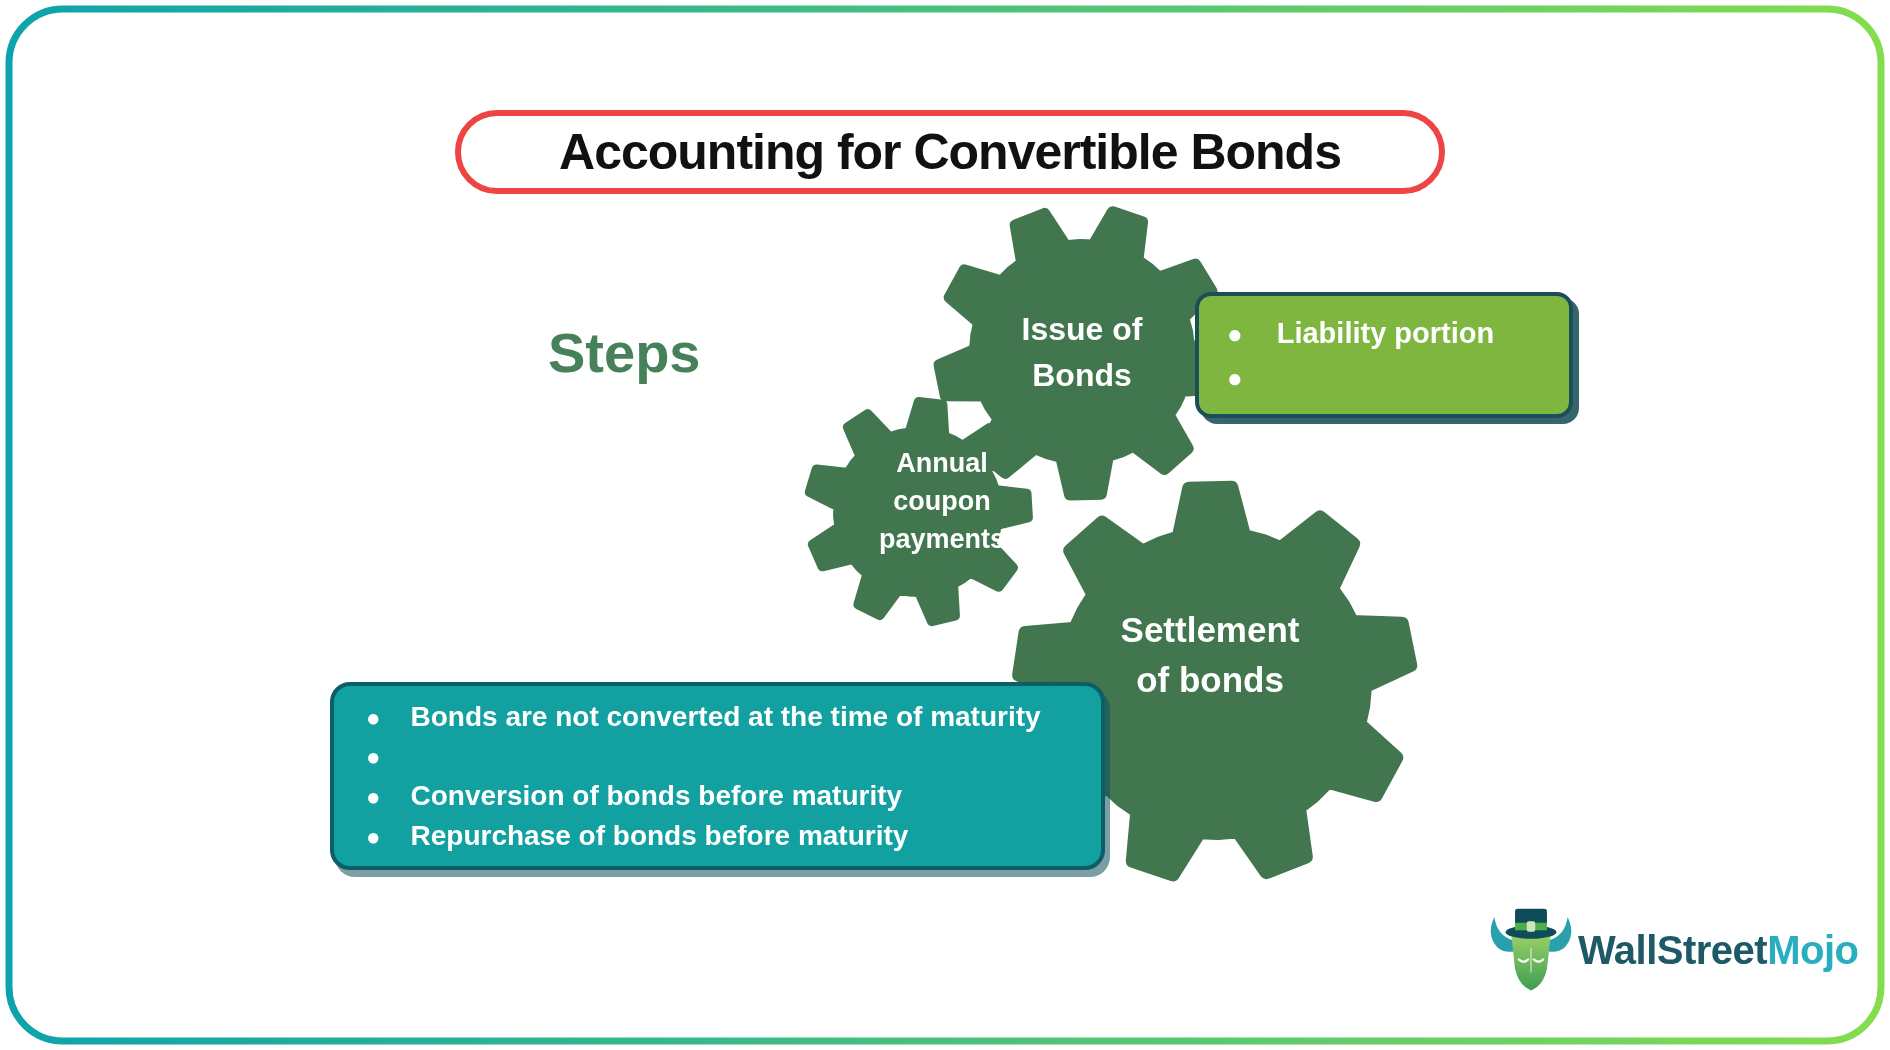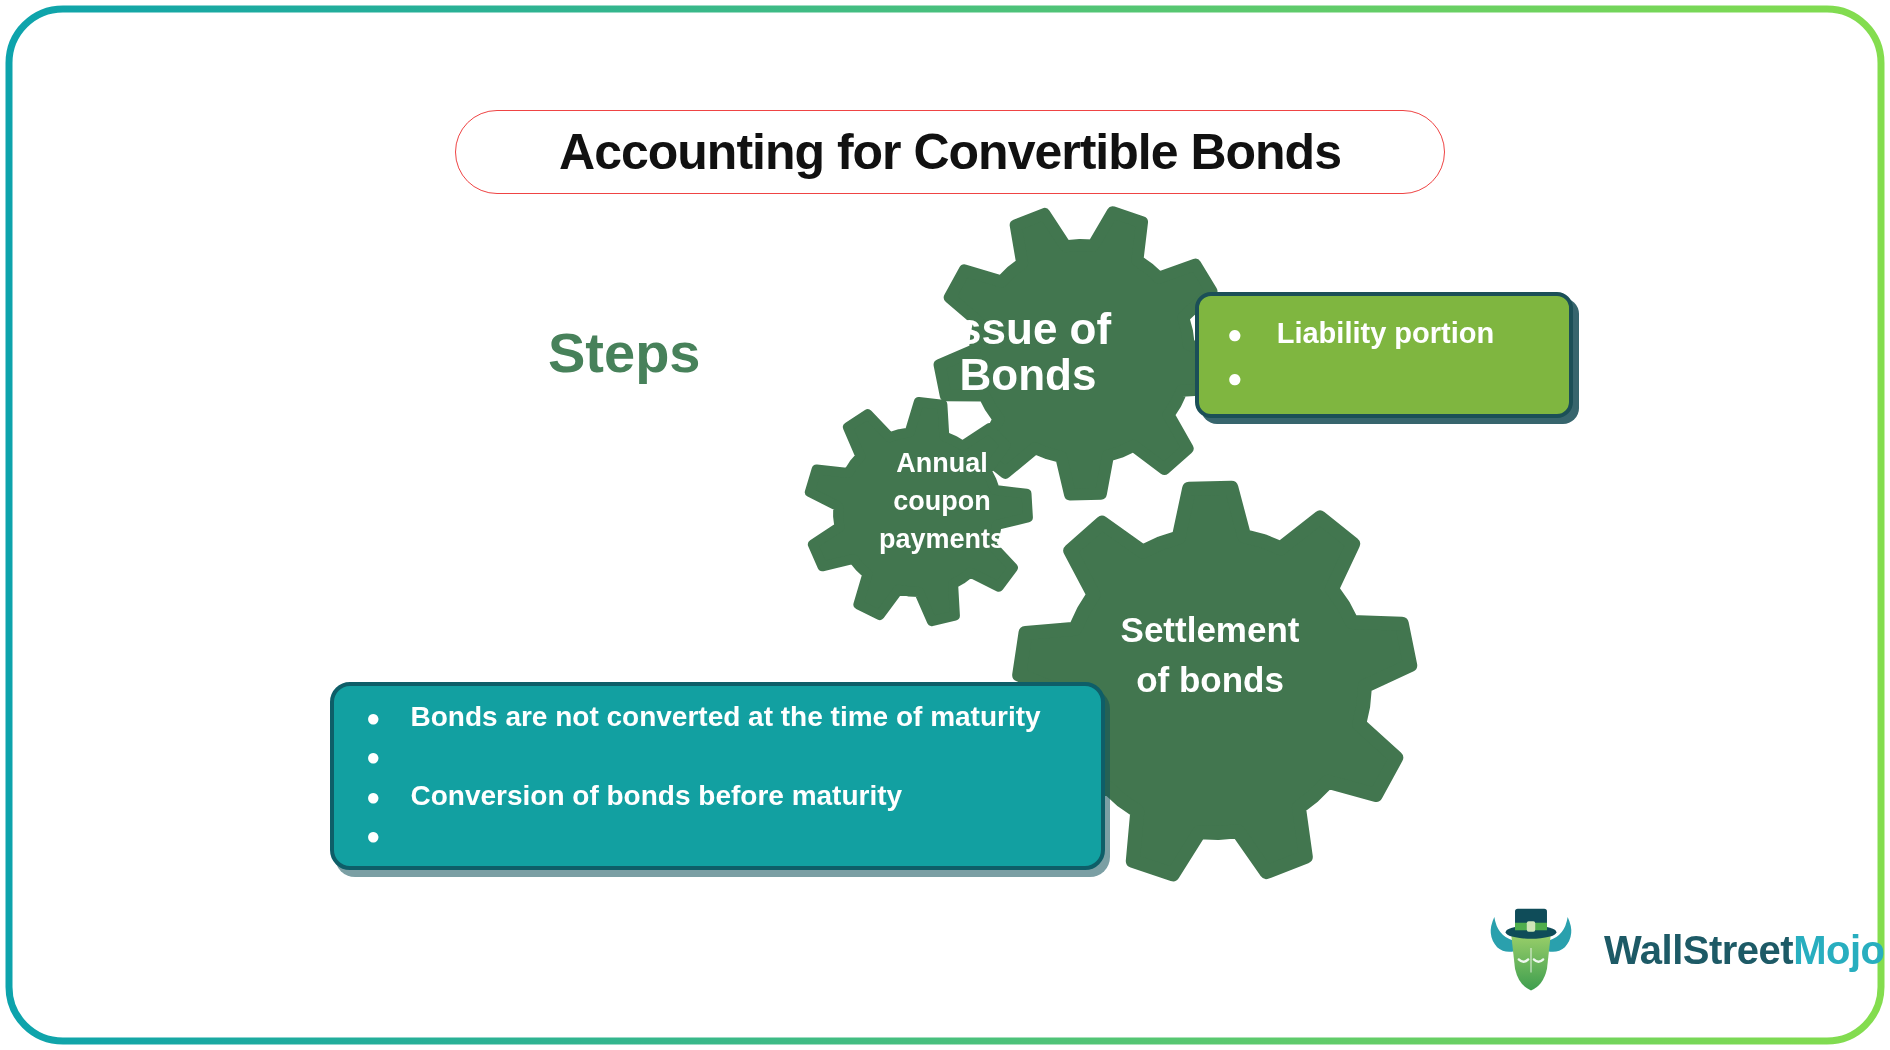--- a/index.html
+++ b/index.html
@@ -5,37 +5,37 @@
   html,body{margin:0;padding:0;background:#ffffff;}
   .stage{
     position:relative;width:1890px;height:1050px;background:#ffffff;overflow:hidden;
     font-family:"Liberation Sans", sans-serif;
   }
   svg.canvas{position:absolute;left:0;top:0;width:1890px;height:1050px;}
 
   
   .title-pill{
     position:absolute;left:455px;top:110px;width:990px;height:84px;box-sizing:border-box;
-    border:1px solid #ef4444;border-radius:44px;background:#ffffff;
+    border:6px solid #ef4444;border-radius:44px;background:#ffffff;
     display:flex;align-items:center;justify-content:center;
     font-size:50px;font-weight:700;color:#111111;letter-spacing:-1px;
   }
 
   
   .steps-label{
     position:absolute;left:548px;top:320px;width:220px;
     font-size:56px;font-weight:700;color:#47815a;
   }
 
   
   .gear-label{
     position:absolute;transform:translate(-50%,-50%);
     text-align:center;color:#ffffff;font-weight:700;white-space:nowrap;
   }
-  .gear-label.issue{left:1028px;top:352px;font-size:44px;line-height:46px;}
+  .gear-label.issue{left:1082px;top:352px;font-size:32px;line-height:46px;}
   .gear-label.coupon{left:942px;top:501px;font-size:27px;line-height:38px;}
   .gear-label.settlement{left:1210px;top:655px;font-size:35px;line-height:50px;}
 
   
   .callout{
     position:absolute;box-sizing:border-box;color:#ffffff;
     display:flex;align-items:center;
   }
   .callout ul{list-style:none;margin:0;padding:0;}
   .callout li{display:flex;align-items:baseline;font-weight:700;}
@@ -52,21 +52,21 @@
     left:330px;top:682px;width:775px;height:188px;
     background:#12a0a1;border:4px solid #0e5e68;border-radius:20px;
     box-shadow:5px 7px 0 rgba(14,80,90,0.55);
     padding-left:32px;font-size:28px;
   }
   .callout-teal li{line-height:39px;}
   .callout-teal .dot{margin-right:30px;font-size:24px;}
 
   
   .logo{
-    position:absolute;left:1484px;top:903px;display:flex;align-items:center;gap:26px;
+    position:absolute;left:1484px;top:903px;display:flex;align-items:center;gap:0;
   }
   .logo .mark{width:94px;height:94px;}
   .logo .brand{font-size:40px;font-weight:700;letter-spacing:-0.5px;white-space:nowrap;}
   .logo .brand .p1{color:#1d5a66;}
   .logo .brand .p2{color:#28aebf;}
 </style>
 </head>
 <body>
 
 <div class="stage">
@@ -124,20 +124,21 @@
         </li>
         <li>
           <span class="dot">●</span>
         </li>
         <li>
           <span class="dot">●</span>
           <span>Conversion of bonds before maturity</span>
         </li>
         <li>
           <span class="dot">●</span>
+          <span>Repurchase of bonds before maturity</span>
         </li>
       </ul>
   </div>
 
   <div class="logo">
     <svg class="mark" viewBox="0 0 100 100">
       <defs>
         <linearGradient id="faceGrad" x1="0" y1="0" x2="0" y2="1">
           <stop offset="0" stop-color="#9ed16b"></stop>
           <stop offset="1" stop-color="#3e9e4f"></stop>

